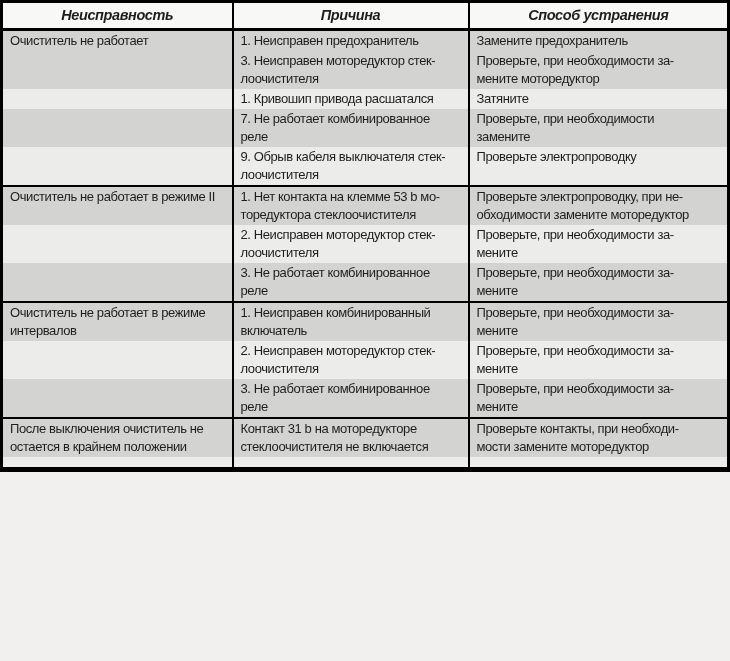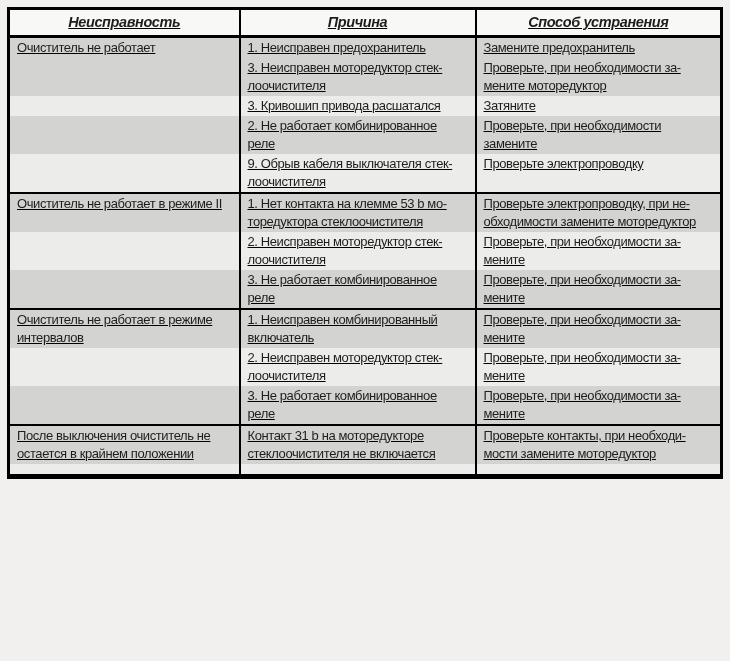--- a/index.html
+++ b/index.html
@@ -5,23 +5,22 @@
   :root{
     --band:#d3d3d1;
     --light:#ececea;
     --header-bg:#f8f8f6;
     --border:#000000;
     --page-bg:#f1f0ee;
     --ink:#1e1e1e;
   }
   html,body{margin:0;padding:0;background:var(--page-bg);}
   .page{
-    width:730px;height:661px;box-sizing:border-box;padding:7px;
+    width:730px;height:661px;box-sizing:border-box;padding:0;
     font-family:"Liberation Sans", sans-serif;
-    text-decoration:underline;
   }
   table.trouble{
     border-collapse:collapse;width:100%;table-layout:fixed;
     background:#ffffff;
     border:3px solid var(--border);
     border-bottom-width:5px;
     color:var(--ink);
     font-size:13px;line-height:18px;letter-spacing:-0.4px;
   }
   col.c1{width:231px;}
@@ -68,26 +67,26 @@
         </tr>
         <tr class="band">
           <td></td>
           <td>3. Неисправен моторедуктор стек-
 лоочистителя</td>
           <td>Проверьте, при необходимости за-
 мените моторедуктор</td>
         </tr>
         <tr class="light">
           <td></td>
-          <td>3. Кривошип привода расшатался</td>
+          <td>1. Кривошип привода расшатался</td>
           <td>Затяните</td>
         </tr>
         <tr class="band">
           <td></td>
-          <td>2. Не работает комбинированное
+          <td>7. Не работает комбинированное
 реле</td>
           <td>Проверьте, при необходимости
 замените</td>
         </tr>
         <tr class="light">
           <td></td>
           <td>9. Обрыв кабеля выключателя стек-
 лоочистителя</td>
           <td>Проверьте электропроводку</td>
         </tr>

